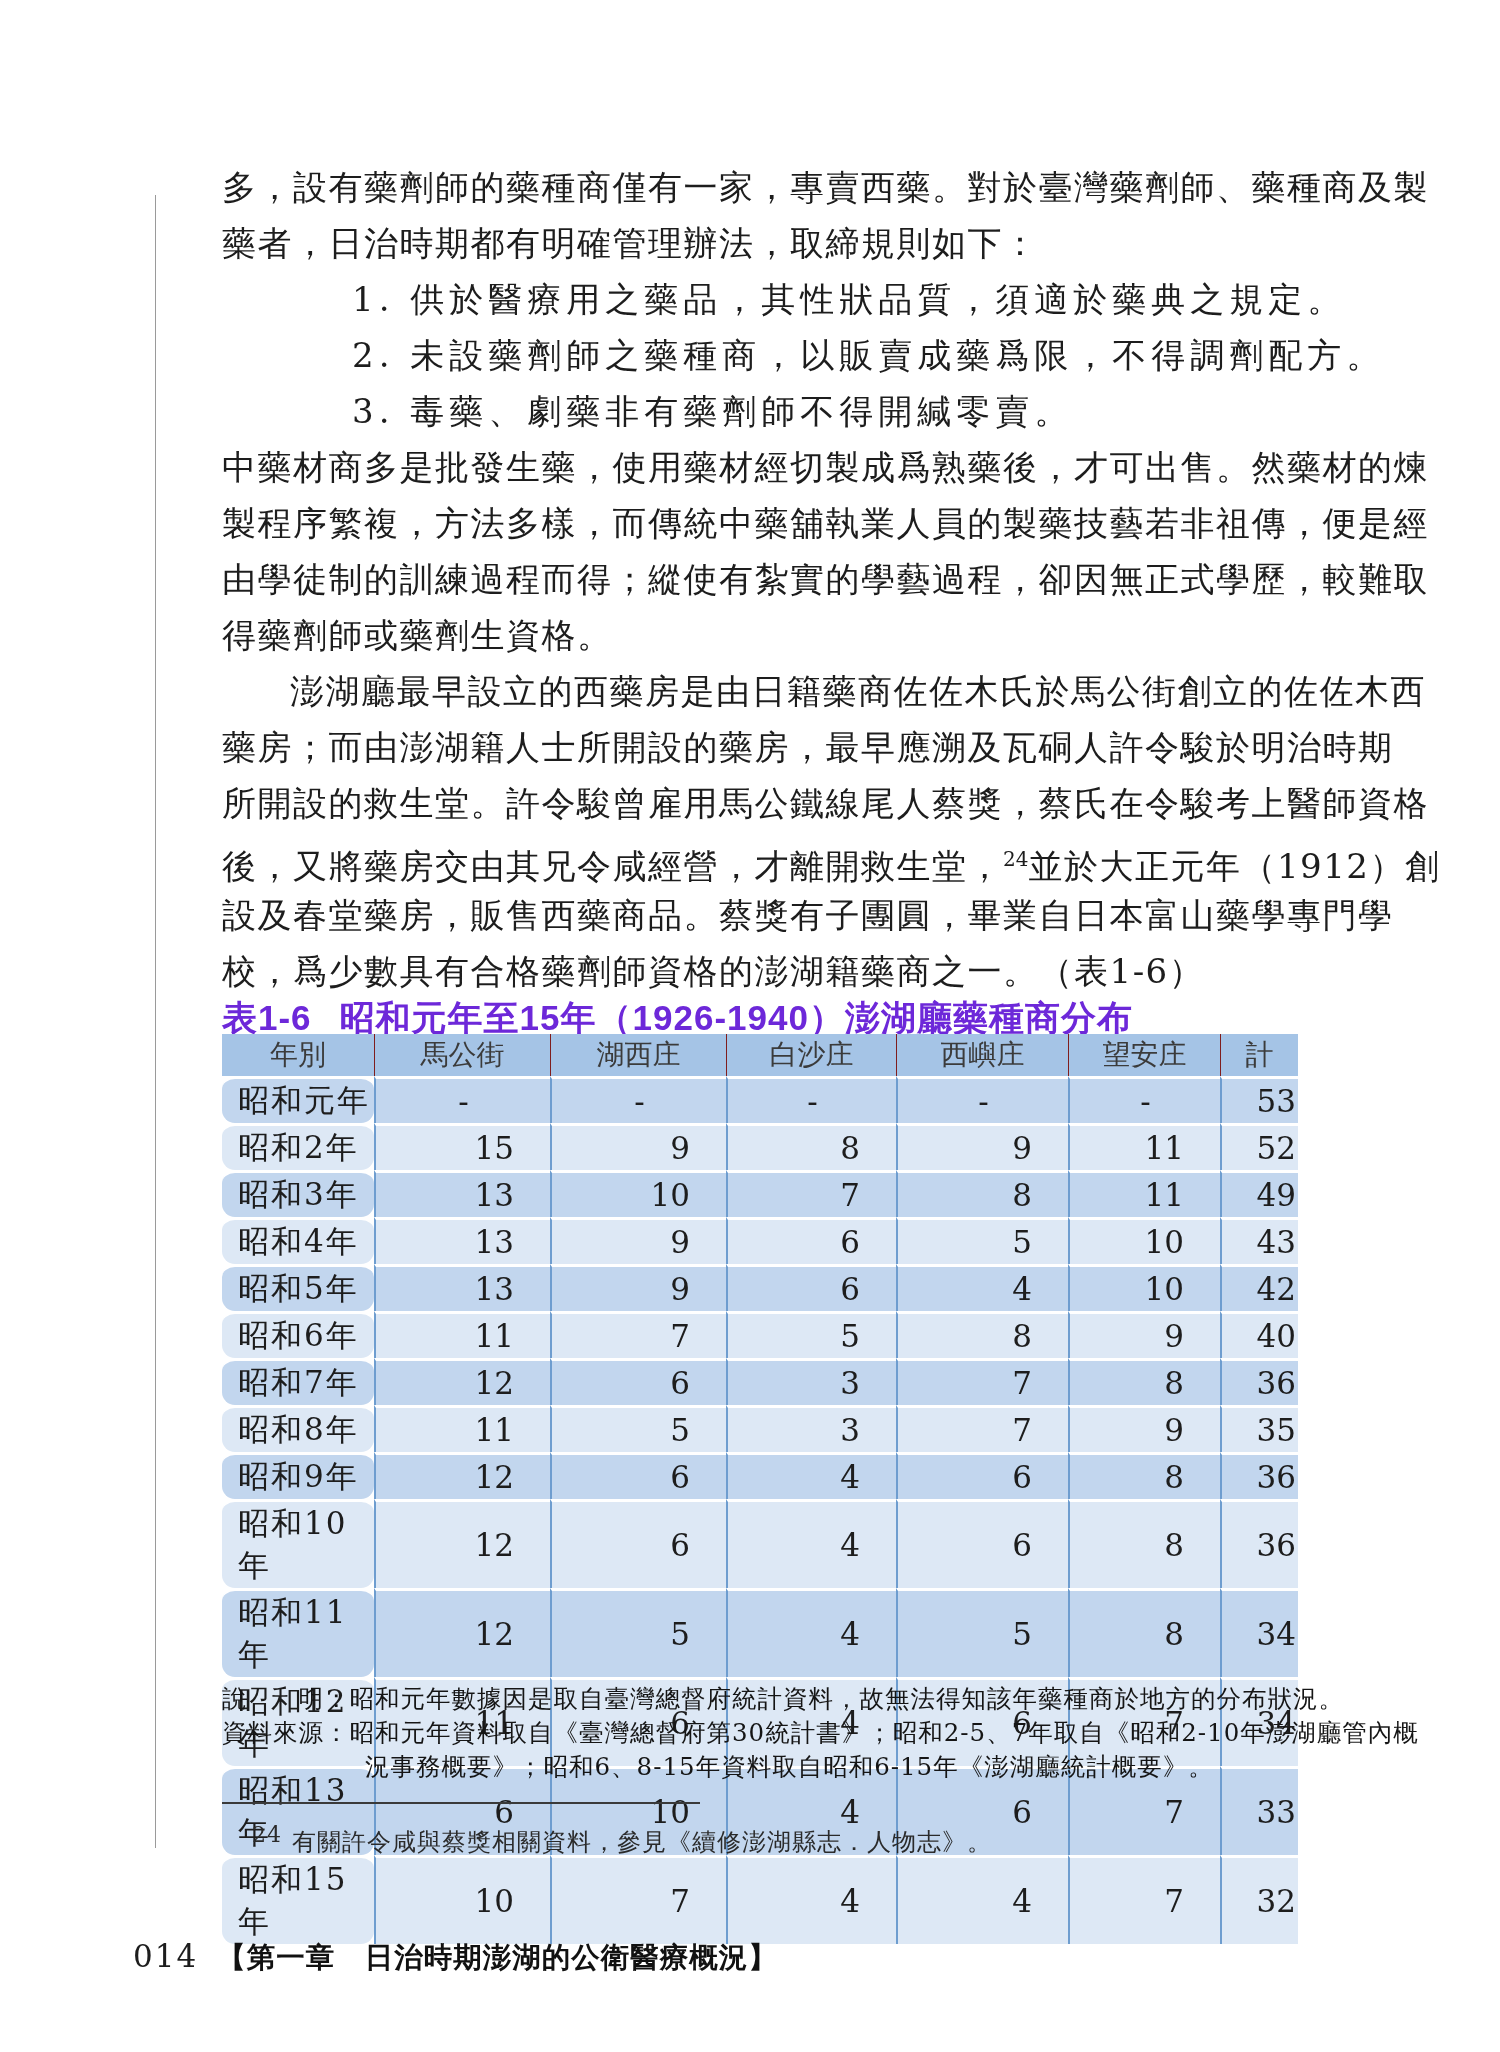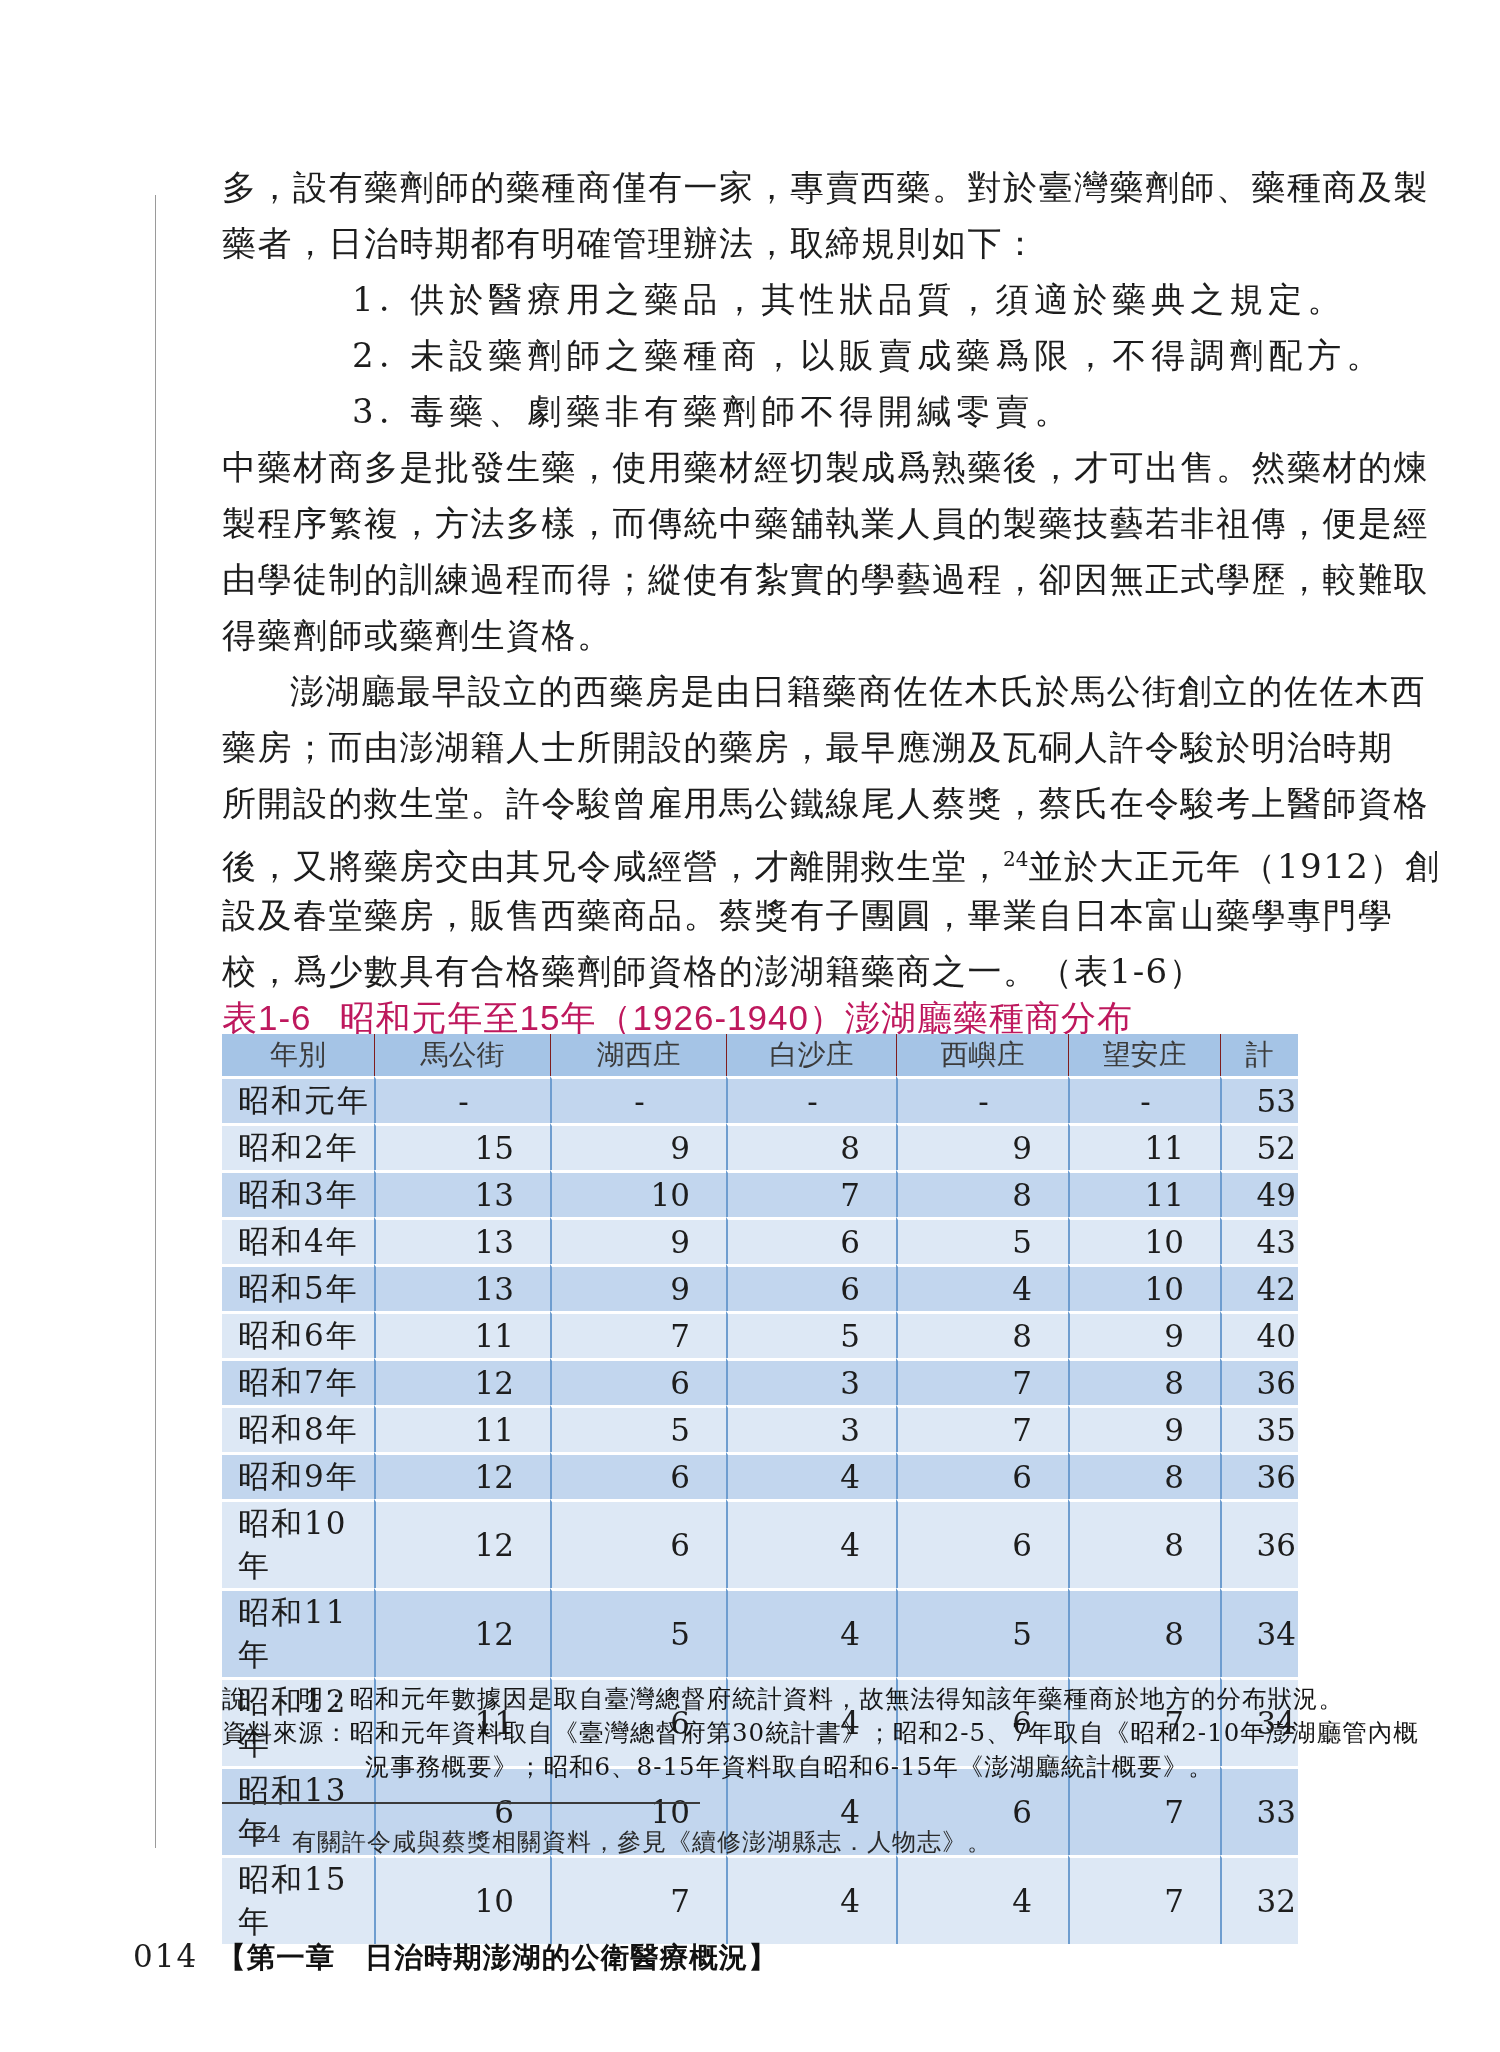--- a/index.html
+++ b/index.html
@@ -20,22 +20,22 @@
     position:absolute;left:222px;
     font-size:34px;line-height:42px;letter-spacing:1.5px;
     white-space:nowrap;
   }
   .rule-line{left:352px;letter-spacing:5px;}
   .indent-2{left:290px;}
   .fn-sup{font-size:20px;vertical-align:super;letter-spacing:0;}
   .table-title{
     position:absolute;left:222px;top:995px;
     font-family:"Liberation Sans","DejaVu Sans",sans-serif;
-    font-weight:normal;font-size:35px;letter-spacing:1px;white-space:nowrap;
-    color:#be185d;
+    font-weight:bold;font-size:35px;letter-spacing:1px;white-space:nowrap;
+    color:#6d28d9;
   }
   .table-title .gap{display:inline-block;width:28px;}
   table.dist{
     position:absolute;left:222px;top:1034px;
     width:1076px;border-collapse:separate;border-spacing:0;table-layout:fixed;
   }
   table.dist th{
     height:40px;
     background:#a5c4e6;
     font-family:"Liberation Sans","DejaVu Sans",sans-serif;
@@ -43,21 +43,21 @@
     text-align:center;vertical-align:middle;
     border-left:1px solid #7f1d1d;
   }
   table.dist th:first-child{border-left:none;text-align:center;}
   table.dist td{
     height:40px;
     font-size:31px;vertical-align:middle;
     border-top:3px solid #ffffff;
     border-left:2px solid #6e9dcf;
   }
-  table.dist td:first-child{border-left:none;}
+  table.dist td:first-child{border-left:none;border-radius:13px;}
   table.dist tbody tr:nth-child(odd) td{background:#c2d6ee;}
   table.dist tbody tr:nth-child(even) td{background:#dde8f5;}
   td.year-cell{text-align:left;padding-left:16px;letter-spacing:2px;}
   td.num-cell{text-align:right;padding-right:36px;}
   td.num-cell.total{padding-right:2px;}
   td.num-cell.dash{text-align:center;padding-right:0;}
   .note-line{
     position:absolute;left:222px;
     font-size:24.5px;letter-spacing:1px;white-space:nowrap;color:#151515;
   }

